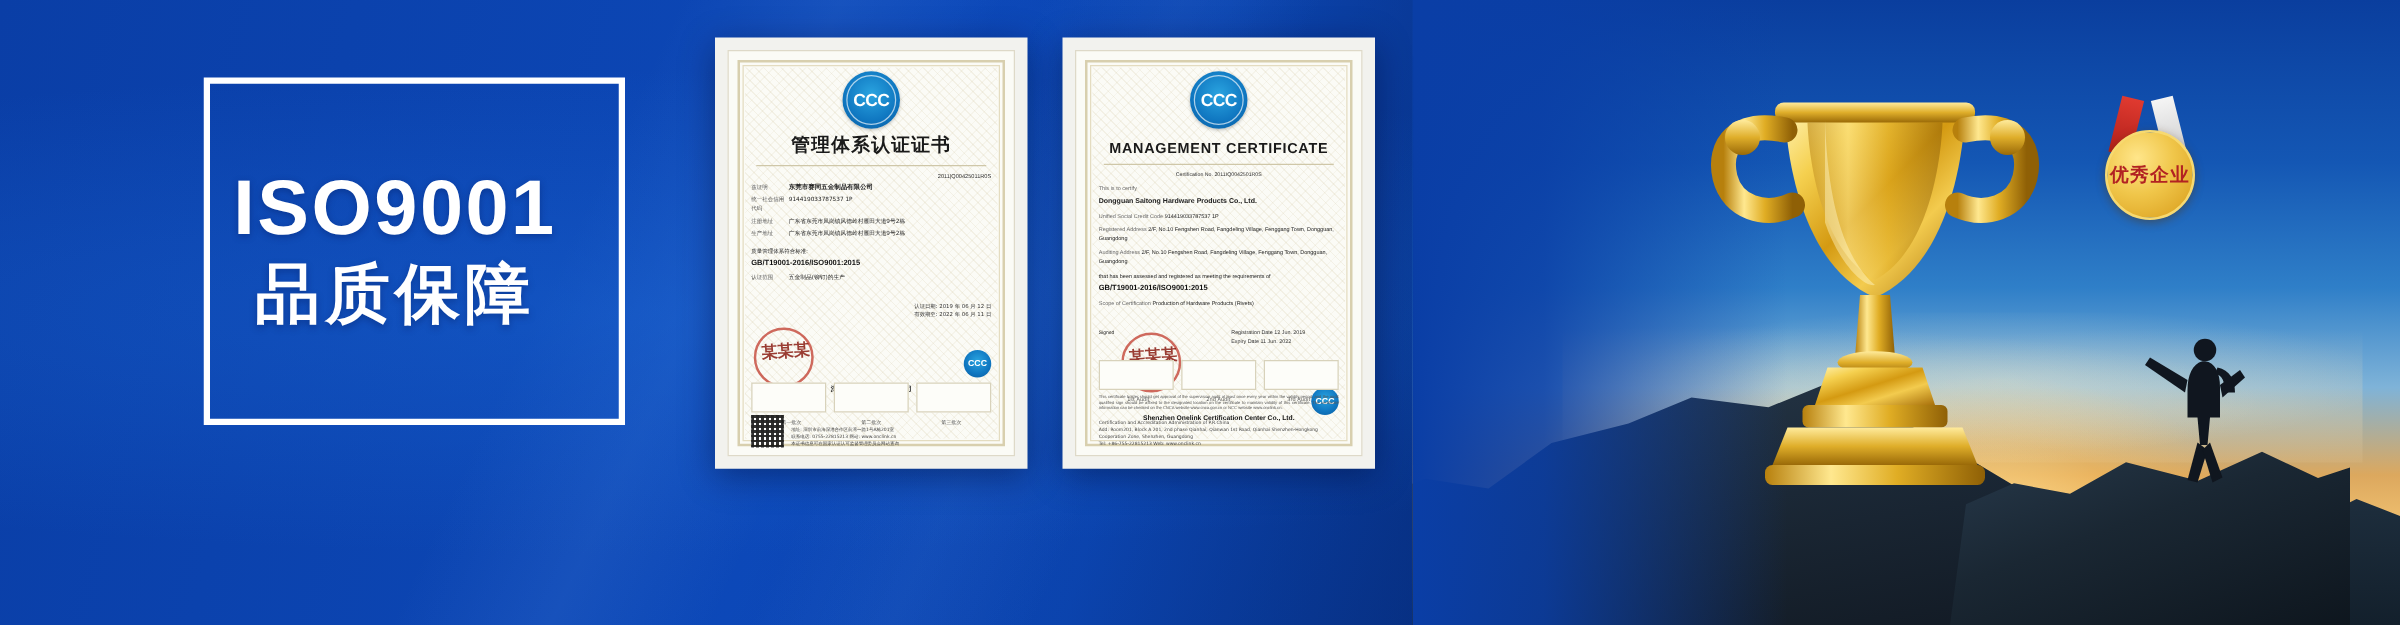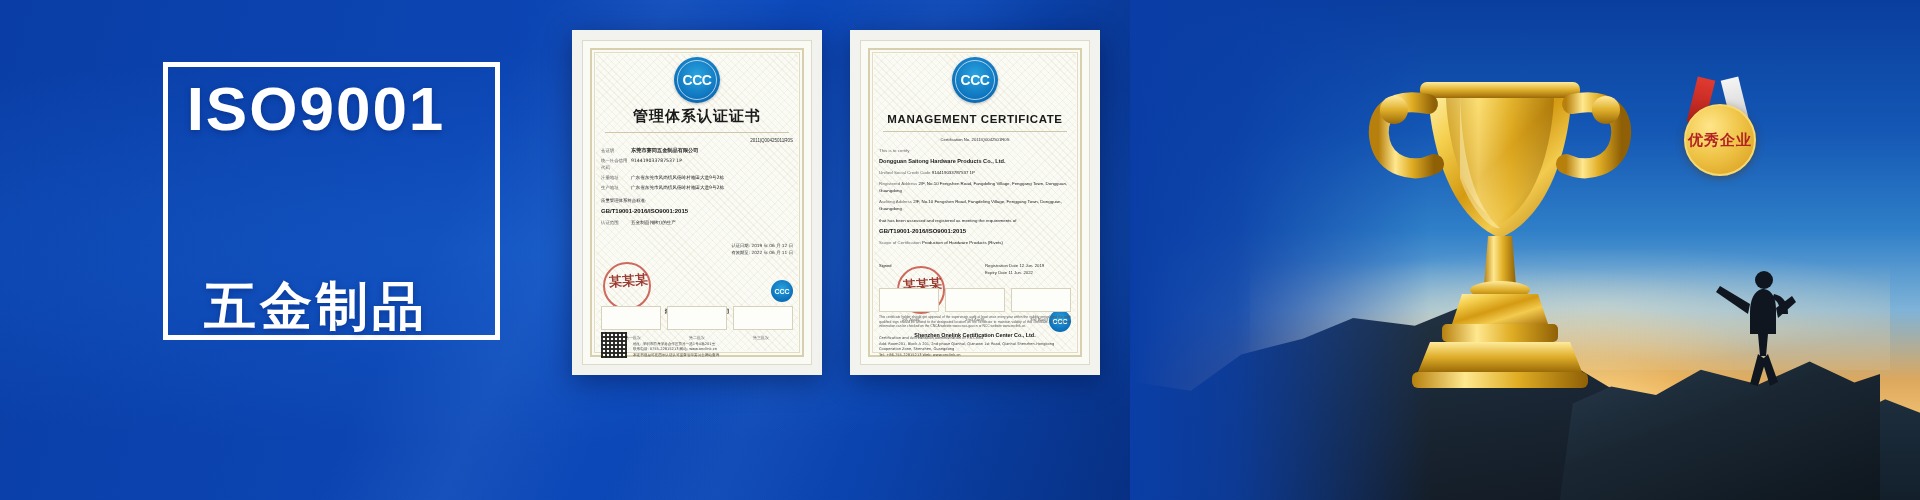--- a/index.html
+++ b/index.html
@@ -50,22 +50,21 @@
   .title-inner {
     position: absolute;
     left: 163px;
     top: 62px;
     width: 306px;
     height: 278px;
     box-sizing: border-box;
     display: flex;
     flex-direction: column;
     align-items: center;
-    justify-content: space-between;
-    padding-top: 12px;
+    justify-content: center;
   }
   .iso-line {
     color: #ffffff;
     font-family: "Liberation Sans", sans-serif;
     font-weight: bold;
     font-size: 62px;
     letter-spacing: 2px;
     line-height: 70px;
     white-space: nowrap;
     text-shadow: 0 2px 6px rgba(0,20,80,0.35);
@@ -497,21 +496,21 @@
     <div class="ribbon-r"></div>
     <div class="badge-circle">
       <span class="badge-line">优秀</span>
       <span class="badge-line">企业</span>
     </div>
   </div>
 
   <div class="title-frame"></div>
   <div class="title-inner">
     <div class="iso-line">ISO9001</div>
-    <div class="cn-line">五金制品</div>
+    <div class="cn-line">品质保障</div>
   </div>
 
   <div class="cert cert-1">
     <div class="cert-paper">
       <div class="guilloche"></div>
       <div class="cert-border-outer"></div>
       <div class="cert-border-inner"></div>
 
       <div class="cert-content">
         <div class="cnas-logo">

